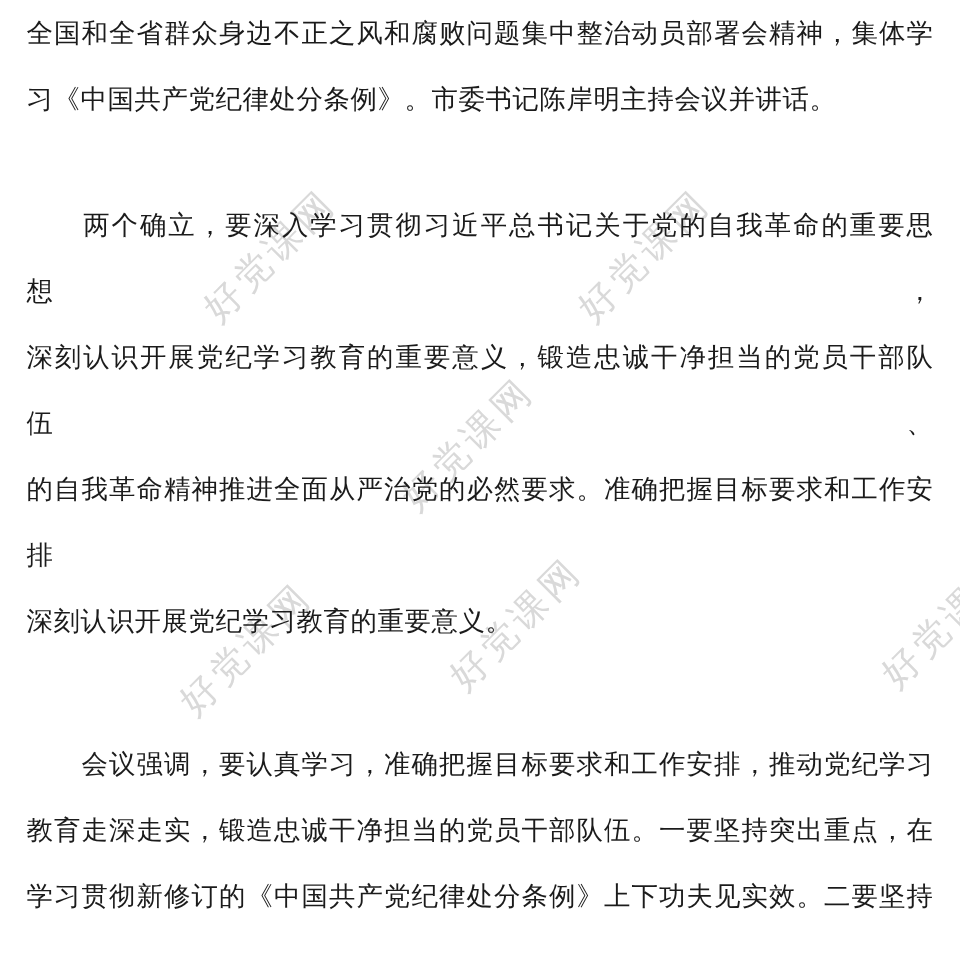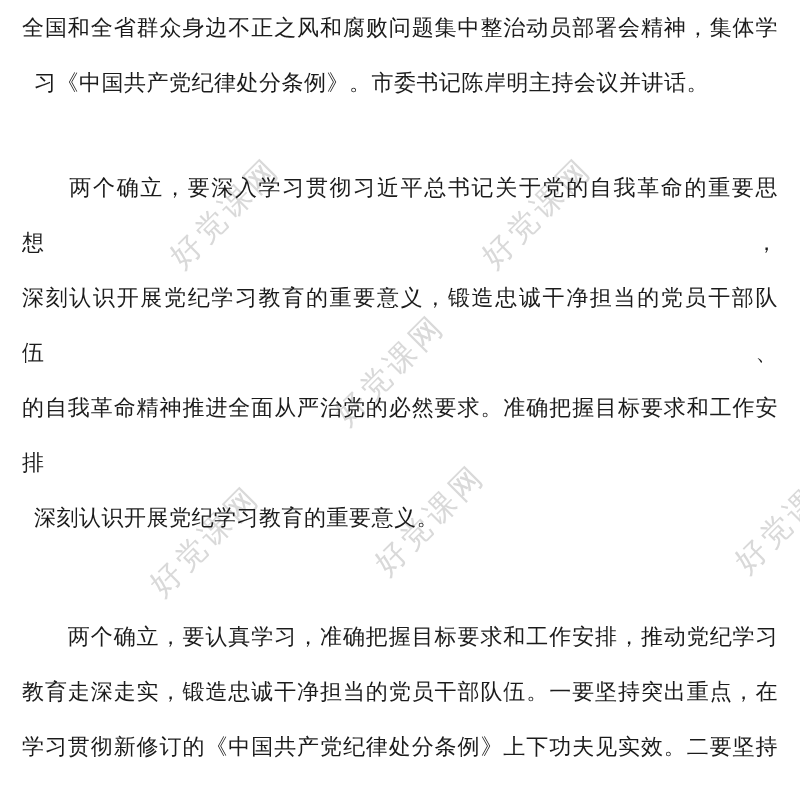--- a/index.html
+++ b/index.html
@@ -41,21 +41,20 @@
     font-size: 22px;
     line-height: 55px;
     letter-spacing: 0.5px;
     text-align: justify;
     text-align-last: justify;
     text-justify: inter-ideograph;
     overflow: hidden;
   }
   .tl.short {
     text-align-last: left;
-    margin-left: 12px;
   }
 </style>
 </head>
 <body>
 
 <div class="page" style="background: rgb(255, 255, 255);">
   <div class="watermark-layer" id="wm-layer">
       <span class="wm" style="left: 225px; top: 213px; color: rgb(217, 217, 217);">好党课网</span>
       <span class="wm" style="left: 537px; top: 213px; color: rgb(217, 217, 217);">好党课网</span>
       <span class="wm" style="left: 390px; top: 370px; color: rgb(217, 217, 217);">好党课网</span>
@@ -68,18 +67,18 @@
         <div class="tl">全国和全省群众身边不正之风和腐败问题集中整治动员部署会精神，集体学</div>
         <div class="tl short">习《中国共产党纪律处分条例》。市委书记陈岸明主持会议并讲话。</div>
       </div>
       <div class="para">
         <div class="tl">　　两个确立，要深入学习贯彻习近平总书记关于党的自我革命的重要思想，</div>
         <div class="tl">深刻认识开展党纪学习教育的重要意义，锻造忠诚干净担当的党员干部队伍、</div>
         <div class="tl">的自我革命精神推进全面从严治党的必然要求。准确把握目标要求和工作安排</div>
         <div class="tl short">深刻认识开展党纪学习教育的重要意义。</div>
       </div>
       <div class="para">
-        <div class="tl">　　两个确立，要认真学习，准确把握目标要求和工作安排，推动党纪学习</div>
+        <div class="tl">　　会议强调，要认真学习，准确把握目标要求和工作安排，推动党纪学习</div>
         <div class="tl">教育走深走实，锻造忠诚干净担当的党员干部队伍。一要坚持突出重点，在</div>
         <div class="tl">学习贯彻新修订的《中国共产党纪律处分条例》上下功夫见实效。二要坚持</div>
       </div>
     </div>
 </div>
 
 </body></html>

